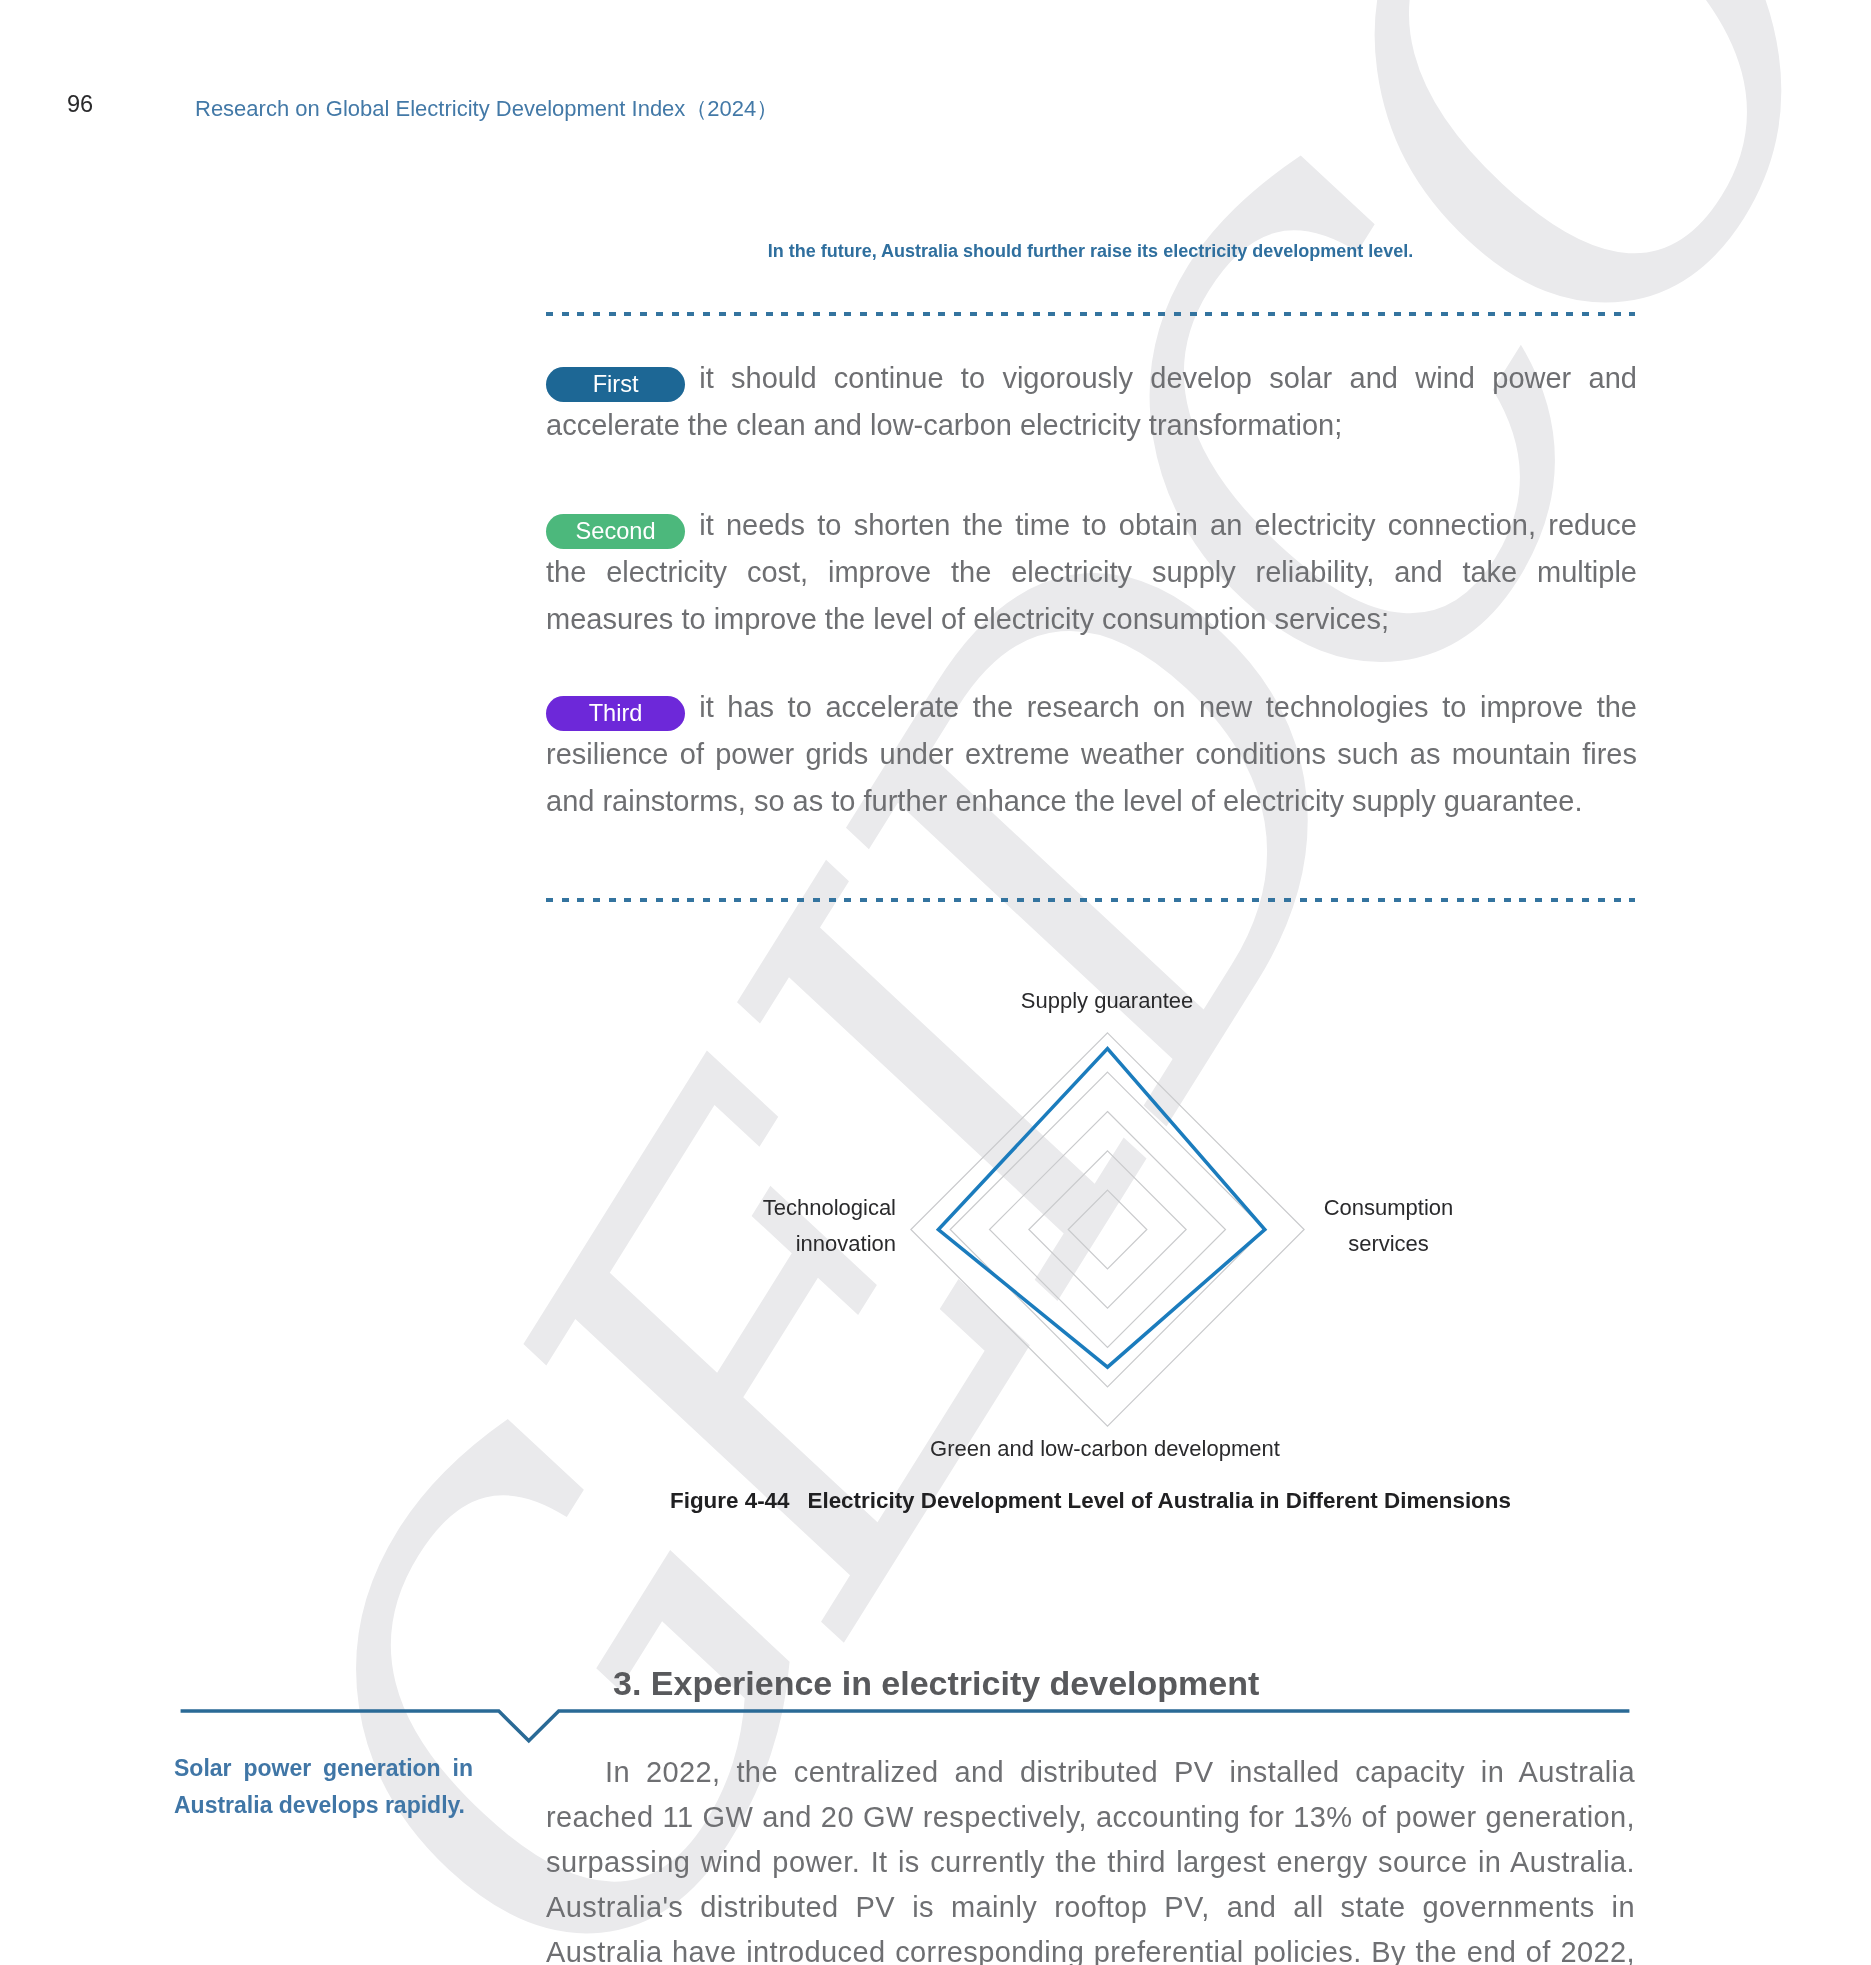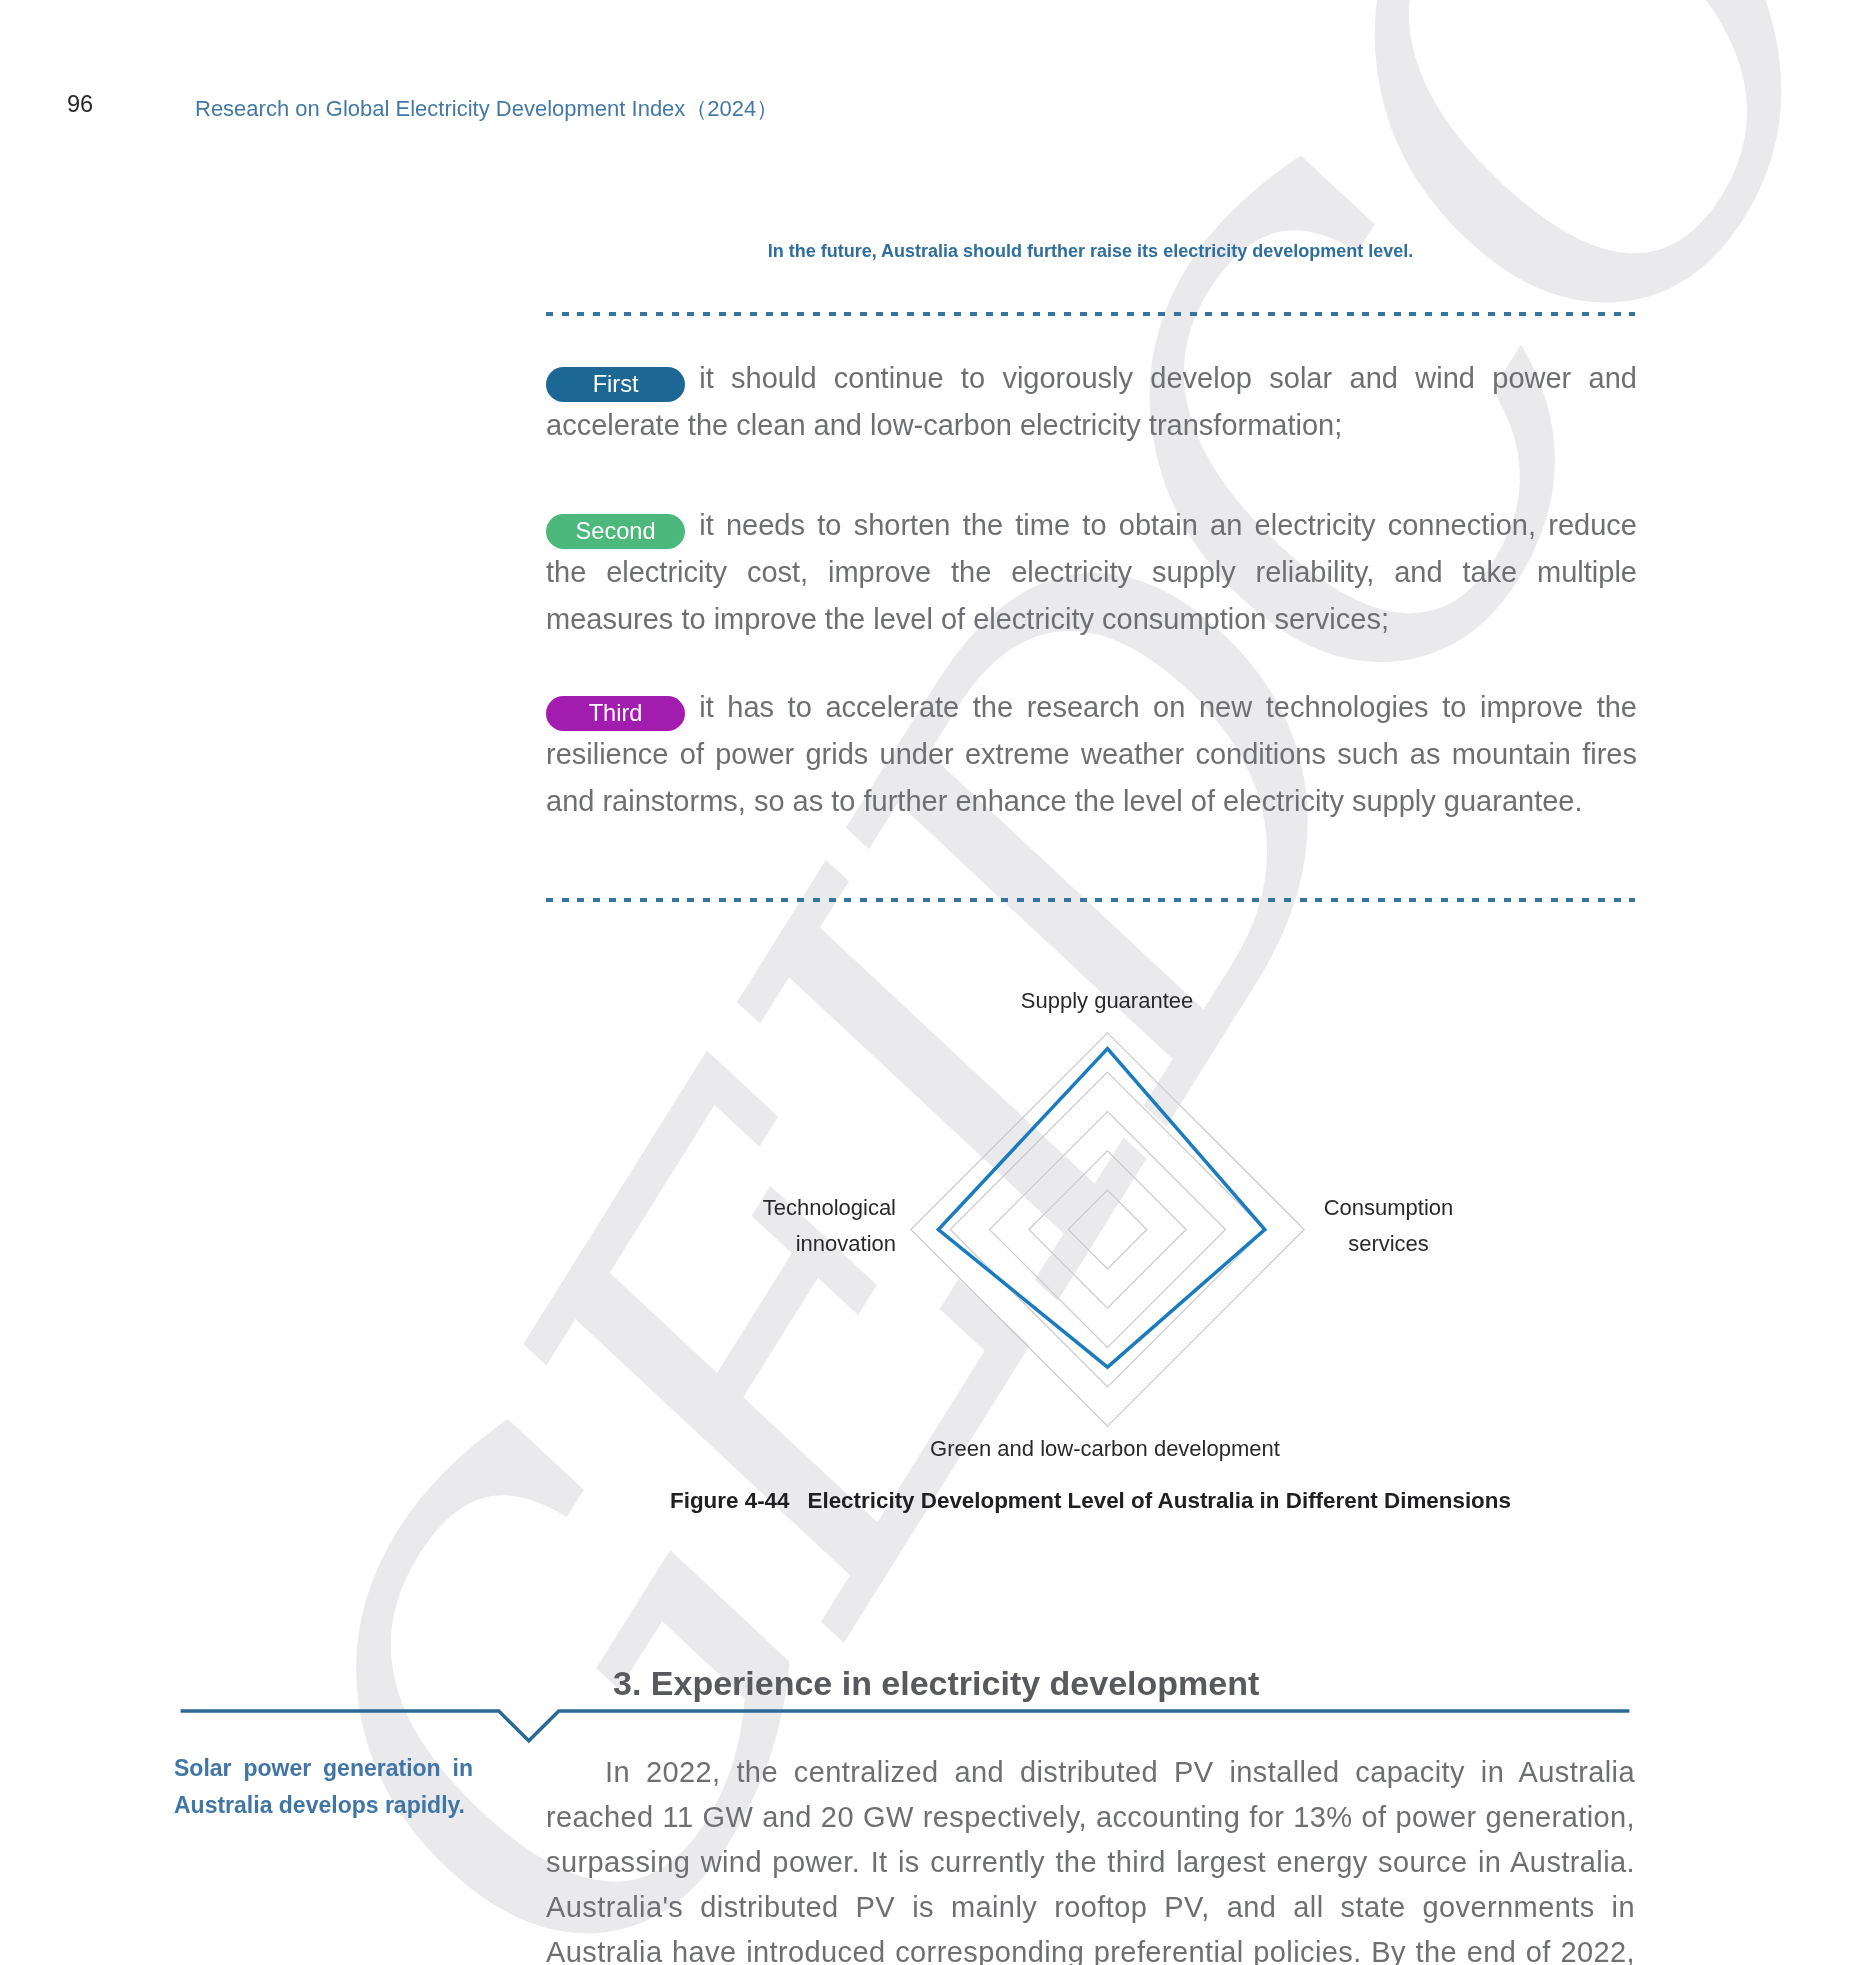--- a/index.html
+++ b/index.html
@@ -106,21 +106,21 @@
 
   <div class="abs callout-item item-first">
     <span class="pill" style="background: rgb(29, 103, 149);">First</span><span>it should continue to vigorously develop solar and wind power and accelerate the clean and low-carbon electricity transformation;</span>
   </div>
 
   <div class="abs callout-item item-second">
     <span class="pill" style="background: rgb(76, 184, 124);">Second</span><span>it needs to shorten the time to obtain an electricity connection, reduce the electricity cost, improve the electricity supply reliability, and take multiple measures to improve the level of electricity consumption services;</span>
   </div>
 
   <div class="abs callout-item item-third">
-    <span class="pill" style="background: #a21caf;">Third</span><span>it has to accelerate the research on new technologies to improve the resilience of power grids under extreme weather conditions such as mountain fires and rainstorms, so as to further enhance the level of electricity supply guarantee.</span>
+    <span class="pill" style="background: #6d28d9;">Third</span><span>it has to accelerate the research on new technologies to improve the resilience of power grids under extreme weather conditions such as mountain fires and rainstorms, so as to further enhance the level of electricity supply guarantee.</span>
   </div>
 
   <div class="abs dash dash-bottom"></div>
 
   <div class="abs radar-wrap">
     <svg width="409" height="409" viewBox="0 0 1040 1040">
         <polygon points="520,420 620,520 520,620 420,520" fill="none" stroke="#c9cacc" stroke-width="3"></polygon>
         <polygon points="520,320 720,520 520,720 320,520" fill="none" stroke="#c9cacc" stroke-width="3"></polygon>
         <polygon points="520,220 820,520 520,820 220,520" fill="none" stroke="#c9cacc" stroke-width="3"></polygon>
         <polygon points="520,120 920,520 520,920 120,520" fill="none" stroke="#c9cacc" stroke-width="3"></polygon>

